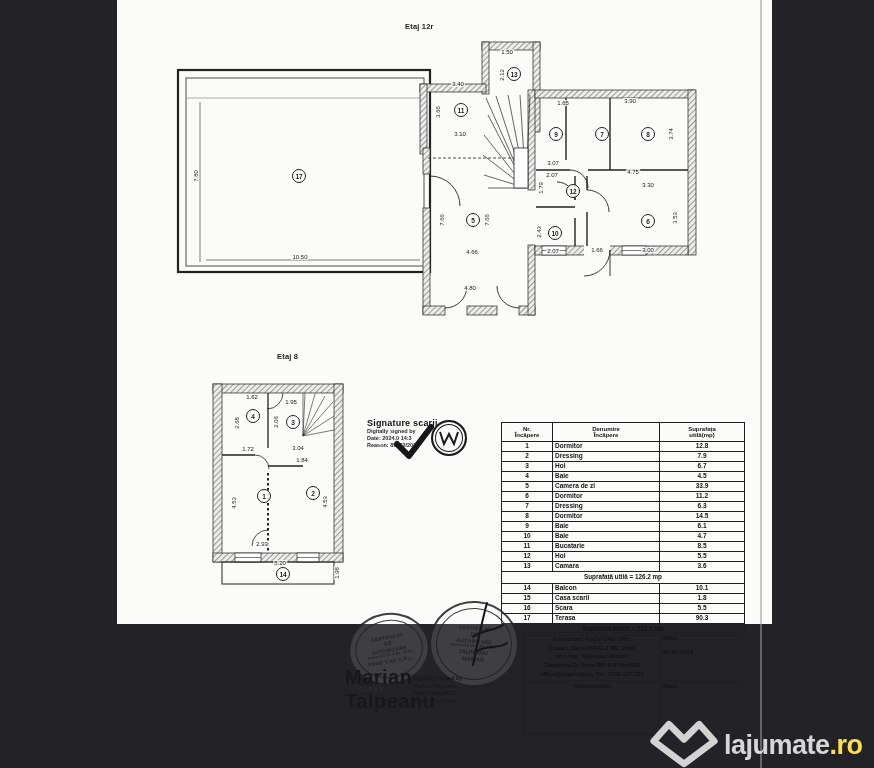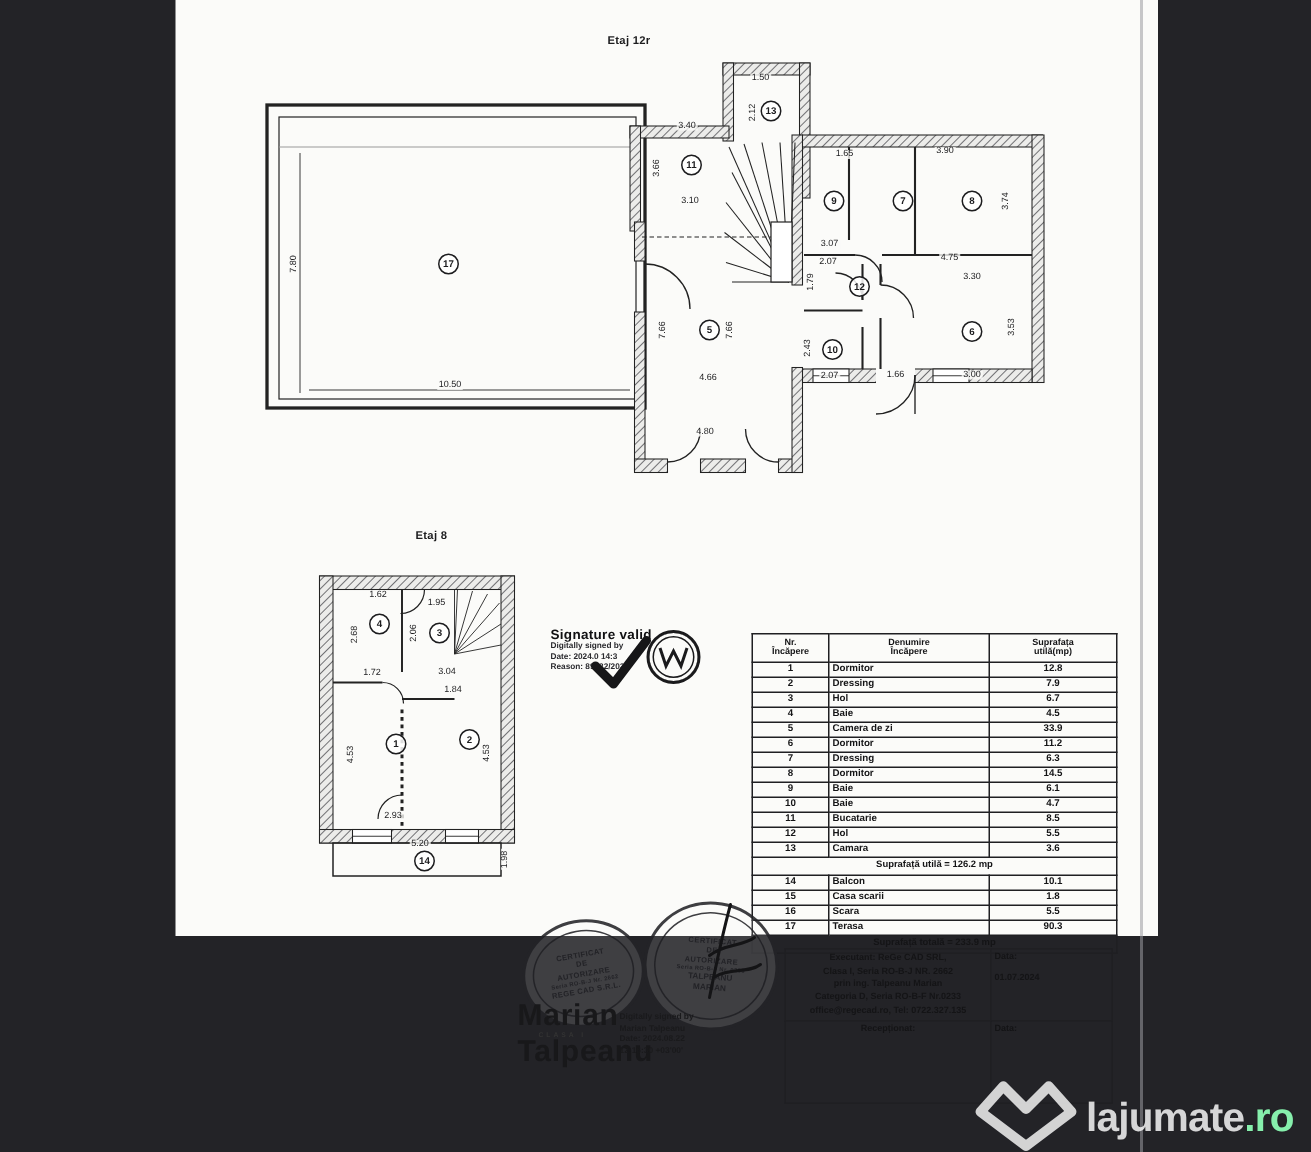--- a/index.html
+++ b/index.html
@@ -63,21 +63,21 @@
   .signer-name .n-sub{font-size:4.5px;letter-spacing:2px;margin:1px 0 0 14px;color:#333;}
   .signer-name .n2{font-size:20px;letter-spacing:.5px;}
 
   .digital-block{position:absolute;left:296px;top:675px;width:70px;color:#1a1a1c;}
   .digital-block div{font-size:5.6px;font-weight:bold;line-height:1.35;}
 
   
   .watermark{position:absolute;left:648px;top:720px;display:flex;align-items:center;z-index:5;}
   .wm-text{font-size:27px;font-weight:bold;letter-spacing:-.5px;color:rgba(255,255,255,.82);
     text-shadow:0 0 1px rgba(0,0,0,.12);margin-left:4px;}
-  .wm-tld{color:#86efac;}
+  .wm-tld{color:#fde047;}
 </style>
 </head>
 <body>
 
 <div class="stage">
   <div class="page">
 
     <div class="doc-title t-top">Etaj 12r</div>
     <div class="doc-title t-bottom">Etaj 8</div>
 
@@ -252,21 +252,21 @@
           <span class="dim-label" style="left: 97px; top: 82px;">1.84</span>
           <span class="dim-label v" style="left: 29px; top: 125px;">4.53</span>
           <span class="dim-label v" style="left: 120px; top: 124px;">4.53</span>
           <span class="dim-label" style="left: 57px; top: 166px;">2.93</span>
           <span class="dim-label" style="left: 75px; top: 185px;">5.20</span>
           <span class="dim-label v" style="left: 132px; top: 195px;">1.98</span>
         </div>
     </div>
 
     <div class="sig-block">
-      <div class="sig-l1">Signature valid</div>
+      <div class="sig-l1">Signature scarii</div>
       <div class="sig-small">Digitally signed by</div>
       <div class="sig-small">Date: 2024.0 14:3</div>
       <div class="sig-small">Reason: 89632/2024</div>
       <svg class="sig-check" width="42" height="36">
         <path d="M4,20 L16,32 L38,3" stroke="#161618" stroke-width="6" fill="none" stroke-linecap="round" stroke-linejoin="round"></path>
       </svg>
       <div class="sig-seal">
         <svg width="22" height="22" viewBox="0 0 22 22">
           <path d="M2,5 L6,17 L11,7 L16,17 L20,5" stroke="#1a1a1c" stroke-width="2" fill="none"></path>
         </svg>

